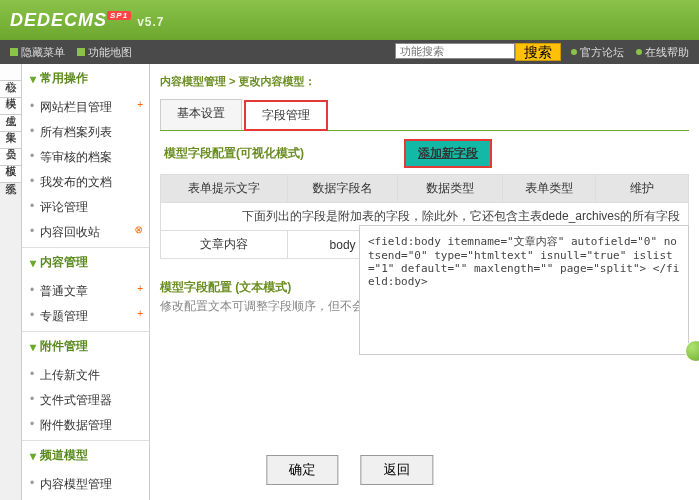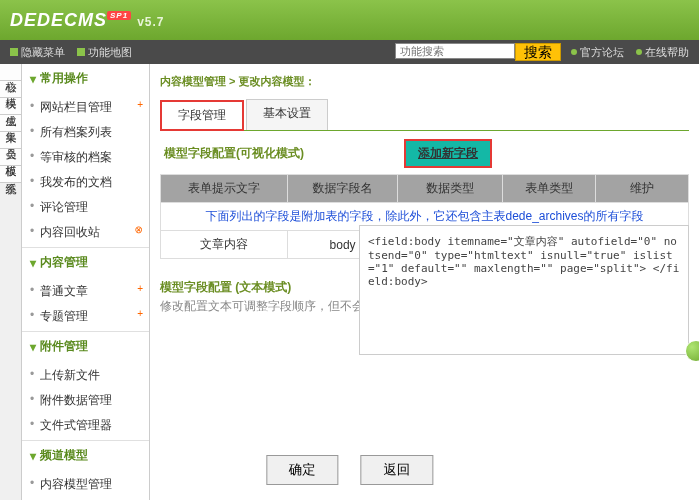--- a/index.html
+++ b/index.html
@@ -31,22 +31,22 @@
 .breadcrumb{color:#6b8e23;font-weight:bold;margin-bottom:10px;font-size:11px;}
 .tabs{display:flex;border-bottom:1px solid #6da72e;margin-bottom:8px;}
 .tab{padding:5px 16px;border:1px solid #ccc;border-bottom:none;background:#f5f5f5;cursor:pointer;margin-right:2px;}
 .tab.active{background:#fff;border-bottom:1px solid #fff;position:relative;top:1px;}
 .tab.highlight{border:2px solid #e53935;}
 .field-header{color:#6b8e23;font-weight:bold;margin:6px 4px;display:flex;align-items:center;}
 .field-header .vis{color:#6b8e23;}
 .add-btn{margin-left:100px;padding:4px 12px;border:2px solid #e53935;background:#14b8a6;cursor:pointer;text-decoration:underline;color:#333;}
 table{width:100%;border-collapse:collapse;margin-top:6px;}
 th,td{border:1px solid #ddd;padding:5px 8px;text-align:center;font-size:12px;}
-th{background:#a3a3a3;font-weight:normal;}
-.note-row td{text-align:center;color:#1d4ed8;}
+th{background:#e5e5e5;font-weight:normal;}
+.note-row td{text-align:right;color:#404040;}
 .text-config{margin-top:20px;}
 .cfg-title{color:#6b8e23;font-weight:bold;}
 .cfg-note{color:#888;margin-top:2px;}
 .code-box{position:absolute;right:10px;top:225px;width:330px;height:130px;border:1px solid #ccc;padding:8px;background:#fff;font-family:monospace;font-size:11px;color:#444;word-break:break-all;}
 .footer-btns{position:absolute;bottom:15px;left:50%;transform:translateX(-50%);display:flex;gap:22px;}
 .footer-btns button{padding:5px 22px;background:#f0f0f0;border:1px solid #999;cursor:pointer;}
 .green-ball{position:absolute;right:-8px;top:340px;width:22px;height:22px;border-radius:50%;background:radial-gradient(circle at 30% 30%,#aee571,#6da72e);border:1px solid #fff;}
 .sq{width:8px;height:8px;background:#8bc34a;display:inline-block;}
 </style>
 </head>
@@ -112,37 +112,37 @@
         <div class="sb-title"><span class="arrow">▾</span>内容管理</div>
         <div class="sb-items">
           <div class="sb-item">普通文章<span class="mark">+</span></div>
           <div class="sb-item">专题管理<span class="mark">+</span></div>
         </div>
       </div>
       <div class="sb-section">
         <div class="sb-title"><span class="arrow">▾</span>附件管理</div>
         <div class="sb-items">
           <div class="sb-item">上传新文件</div>
+          <div class="sb-item">文件式管理器</div>
           <div class="sb-item">附件数据管理</div>
-          <div class="sb-item">文件式管理器</div>
         </div>
       </div>
       <div class="sb-section">
         <div class="sb-title"><span class="arrow">▾</span>频道模型</div>
         <div class="sb-items">
           <div class="sb-item">内容模型管理</div>
           <div class="sb-item">单页文档管理</div>
         </div>
       </div>
     </div>
   <div class="main">
     <div class="breadcrumb">内容模型管理 &gt; 更改内容模型：</div>
     <div class="tabs">
+      <div class="tab">基本设置</div>
       <div class="tab active highlight">字段管理</div>
-      <div class="tab">基本设置</div>
     </div>
     <div class="field-header">
       <span>模型字段配置</span>
       <span class="vis">(可视化模式)</span>
       <span class="add-btn">添加新字段</span>
     </div>
     <table>
       <tbody>
           <tr id="thead">
             <th>表单提示文字</th>

